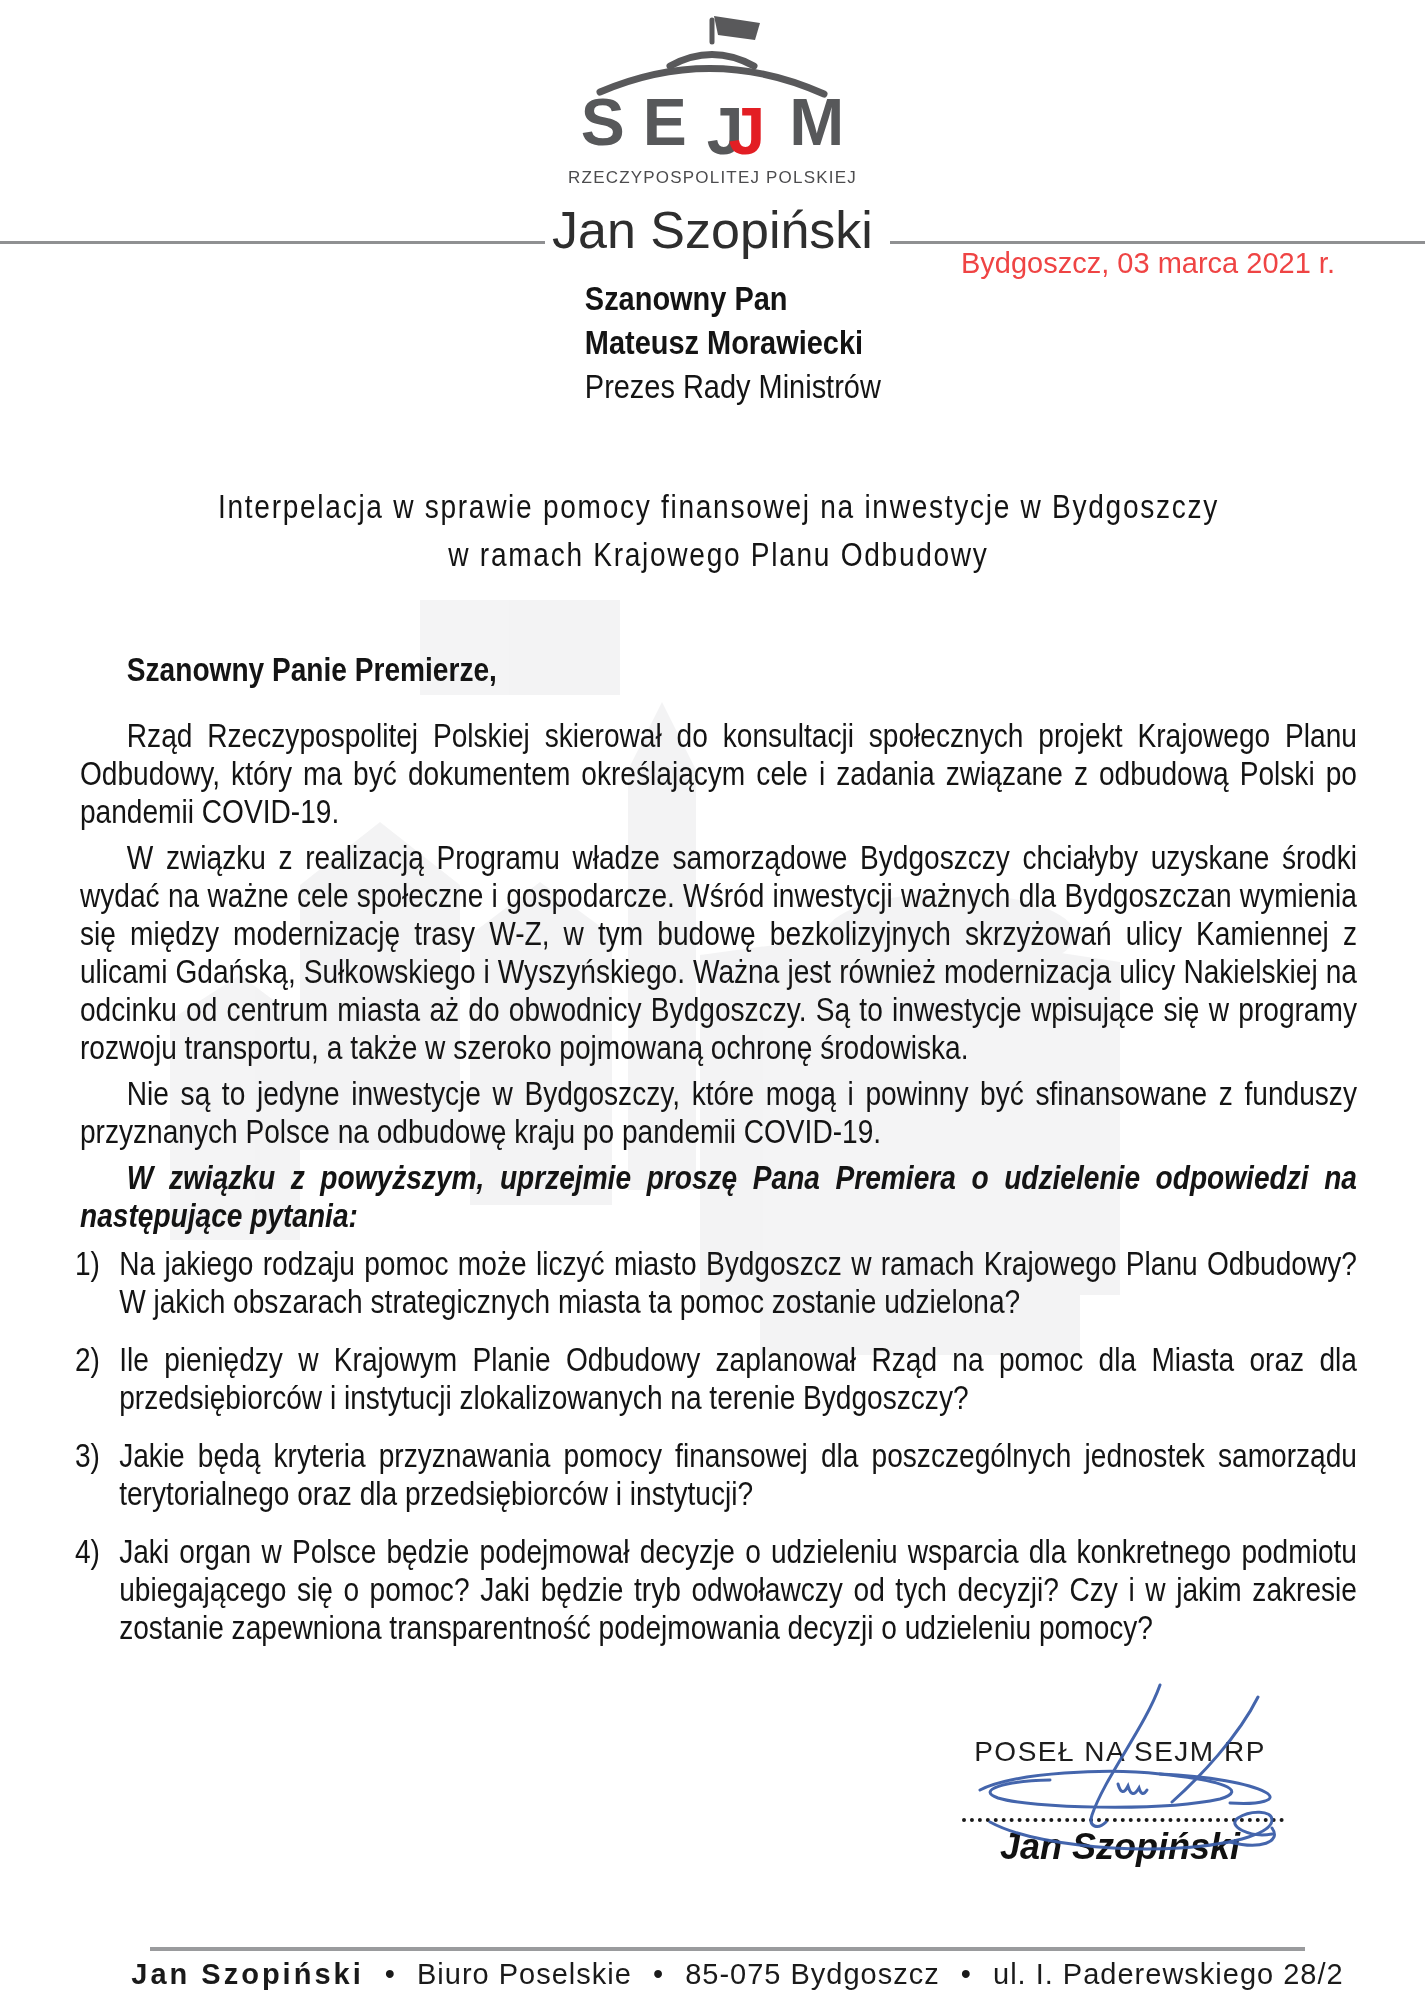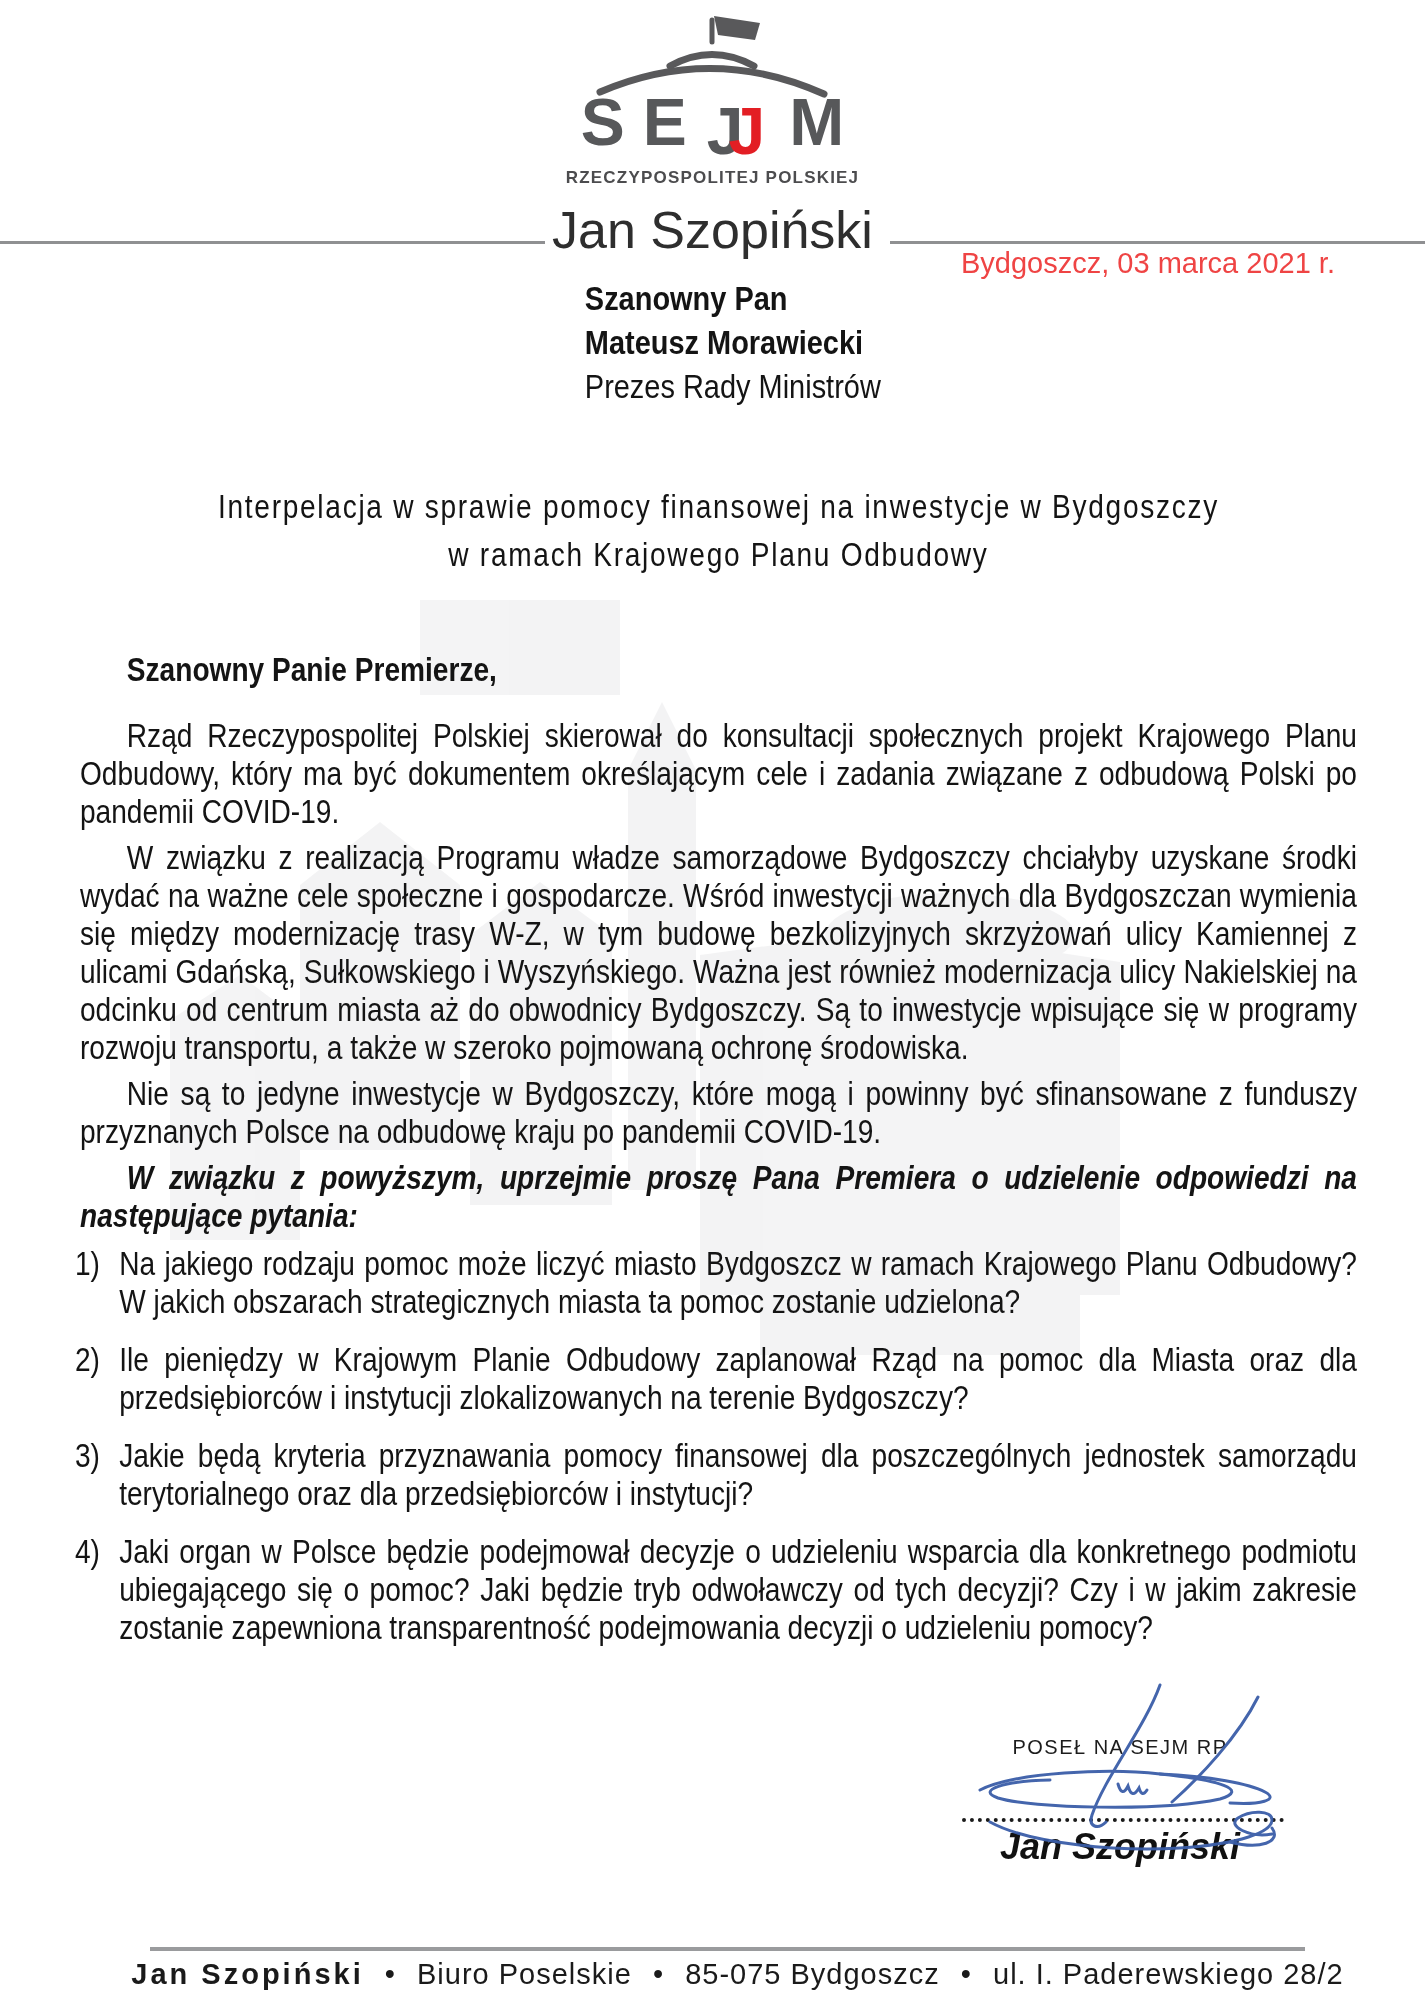--- a/index.html
+++ b/index.html
@@ -17,21 +17,21 @@
     display:flex; justify-content:center; align-items:flex-start;
     font-weight:bold; font-size:66px; color:#57585a; line-height:60px;
   }
   .logo-letters .lt { display:inline-block; }
   .lt-e { margin-left:18px; }
   .lt-j1 { margin-left:20px; position:relative; top:9px; }
   .lt-j2 { margin-left:-15px; position:relative; top:9px; color:#e31e24; }
   .lt-m { margin-left:24px; }
   .logo-subtitle {
     position:absolute; left:0; top:168px; width:100%; z-index:1;
-    text-align:center; font-size:17px; font-weight:bold;
+    text-align:center; font-size:17px; font-weight:normal;
     letter-spacing:1.2px; color:#4c4c4e;
   }
   .letterhead-name {
     position:absolute; left:0; top:200px; width:100%; z-index:2;
     text-align:center; font-size:52px; font-weight:400; color:#2e2e2e;
   }
   .rule { position:absolute; top:241px; height:3px; background:#8f9092; z-index:1; }
   .rule-left { left:0; width:545px; }
   .rule-right { left:890px; width:535px; }
   .dateline {
@@ -50,21 +50,21 @@
   .salutation { margin-top:72px; font-weight:bold; text-indent:55px; text-align:left; }
   .para { text-indent:55px; }
   .p1 { margin-top:28px; }
   .p2, .p3 { margin-top:8px; }
   .request { margin-top:8px; font-weight:bold; font-style:italic; text-indent:55px; }
   .questions { margin-top:10px; list-style:none; }
   .q { position:relative; padding-left:46px; margin-bottom:20px; }
   .q .num { position:absolute; left:-6px; top:0; }
   
   .sig-label { position:absolute; left:940px; top:1736px; width:360px; z-index:1;
-    text-align:center; font-size:20px; letter-spacing:1.5px; color:#1c1c1c; }
+    text-align:center; font-size:28px; letter-spacing:1.5px; color:#1c1c1c; }
   .sig-dotted { position:absolute; left:962px; top:1818px; width:322px; z-index:1;
     border-top:4px dotted #1b1b1b; }
   .sig-name { position:absolute; left:940px; top:1826px; width:360px; z-index:1;
     text-align:center; font-size:36px; font-weight:bold; font-style:italic; color:#111; }
   .sig-svg { position:absolute; left:920px; top:1672px; z-index:3; }
   
   .footer-rule { position:absolute; left:150px; top:1947px; width:1155px; height:4px;
     background:#9a9b9d; z-index:1; }
   .footer-line { position:absolute; left:120px; top:1958px; width:1235px; z-index:1;
     text-align:center; font-size:29px; letter-spacing:1px; color:#1a1a1a; white-space:nowrap; }

